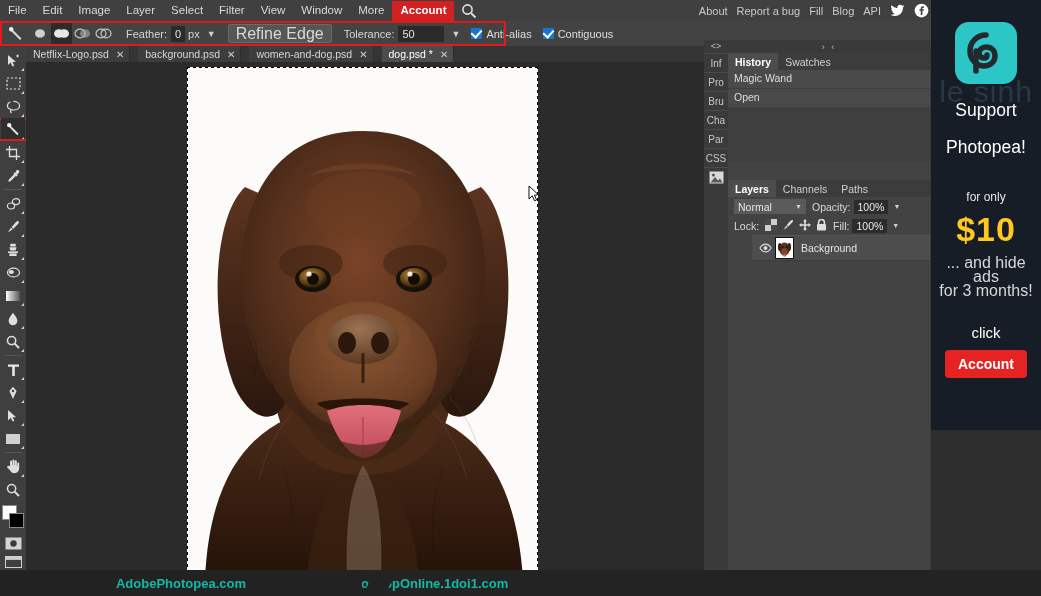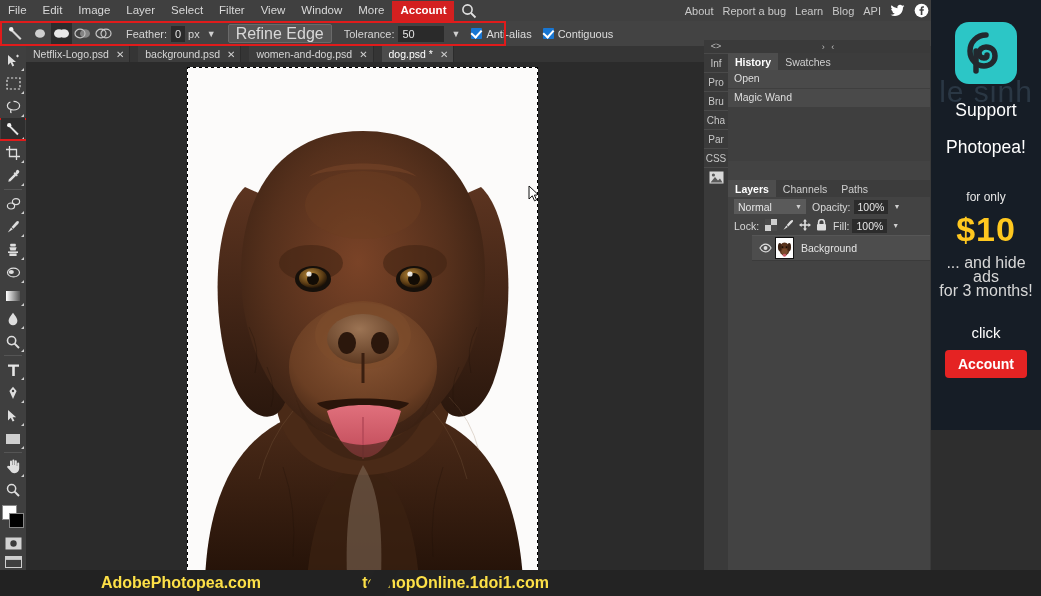--- a/index.html
+++ b/index.html
@@ -128,22 +128,22 @@
   
   .dog { position: absolute; left: 0; top: 0; width: 351px; height: 512px; }
   .cursor-arrow { position: absolute; left: 341px; top: 118px; width: 12px; height: 18px; }
 
   
   .wm-logo { position: absolute; left: 74px; top: 516px; width: 72px; height: 55px; }
 
   
   .wm-bar {
     position: absolute; bottom: 0; height: 26px; background: #222222;
-    display: flex; align-items: center; color: #fde047;
-    font-size: 16px; font-weight: bold; font-family: "Liberation Sans", sans-serif;
+    display: flex; align-items: center; color: #14b8a6;
+    font-size: 13px; font-weight: bold; font-family: "Liberation Sans", sans-serif;
   }
   .wm-left { left: 0; width: 362px; justify-content: center; }
   .wm-left-skew { position: absolute; left: 362px; bottom: 0; width: 22px; height: 26px;
     background: #222; transform: skewX(-28deg); transform-origin: bottom left; }
   .wm-right { left: 282px; width: 759px; justify-content: flex-start; padding-left: 50px;
     background: #232323; }
   .wm-right-skew { position: absolute; left: 272px; bottom: 0; width: 26px; height: 26px;
     background: #232323; transform: skewX(-30deg); transform-origin: bottom left; }
 
   
@@ -250,21 +250,21 @@
     <div class="menu-item account">Account</div>
     <div class="menu-search">
       <svg width="18" height="18" viewBox="0 0 18 18">
           <circle cx="7.5" cy="7.5" r="4.6" fill="none" stroke="#e0e0e0" stroke-width="1.6"></circle>
           <line x1="11" y1="11" x2="15.5" y2="15.5" stroke="#e0e0e0" stroke-width="1.8"></line>
         </svg>
     </div>
     <div class="menu-right">
       <div class="m">About</div>
       <div class="m">Report a bug</div>
-      <div class="m">Learn</div>
+      <div class="m">Fill</div>
       <div class="m">Blog</div>
       <div class="m">API</div>
       <svg class="soc" viewBox="0 0 24 24">
           <path fill="#ffffff" d="M23 4.9c-.8.4-1.7.7-2.6.8a4.5 4.5 0 0 0 2-2.5c-.9.5-1.9.9-2.9 1.1a4.5 4.5 0 0 0-7.7 4.1A12.8 12.8 0 0 1 2.5 3.7a4.5 4.5 0 0 0 1.4 6 4.4 4.4 0 0 1-2-.6v.1c0 2.2 1.5 4 3.6 4.4a4.5 4.5 0 0 1-2 .1 4.5 4.5 0 0 0 4.2 3.1A9 9 0 0 1 1 18.7a12.7 12.7 0 0 0 6.9 2c8.3 0 12.8-6.9 12.8-12.8v-.6c.9-.6 1.7-1.5 2.3-2.4z"></path>
         </svg>
       <svg class="soc" viewBox="0 0 24 24">
           <circle cx="12" cy="12" r="11" fill="#ffffff"></circle>
           <path fill="#404040" d="M13.4 12.5h2.1l.3-2.5h-2.4V8.6c0-.7.2-1.2 1.2-1.2h1.3V5.1c-.2 0-1-.1-1.9-.1-1.9 0-3.2 1.2-3.2 3.3V10H8.7v2.5h2.1V19h2.6z"></path>
         </svg>
     </div>
@@ -624,22 +624,22 @@
       </div>
     </div>
 
     <div class="panel-col">
       <div class="panel-collapse">› ‹</div>
       <div class="panel-tabs">
         <div class="ptab active">History</div>
         <div class="ptab">Swatches</div>
       </div>
       <div class="hist-body">
+        <div class="hist-row">Magic Wand</div>
         <div class="hist-row">Open</div>
-        <div class="hist-row">Magic Wand</div>
         <div class="hist-fill"></div>
       </div>
     </div>
 
     <div class="layers-wrap">
       <div class="panel-tabs">
         <div class="ptab active">Layers</div>
         <div class="ptab">Channels</div>
         <div class="ptab">Paths</div>
       </div>

